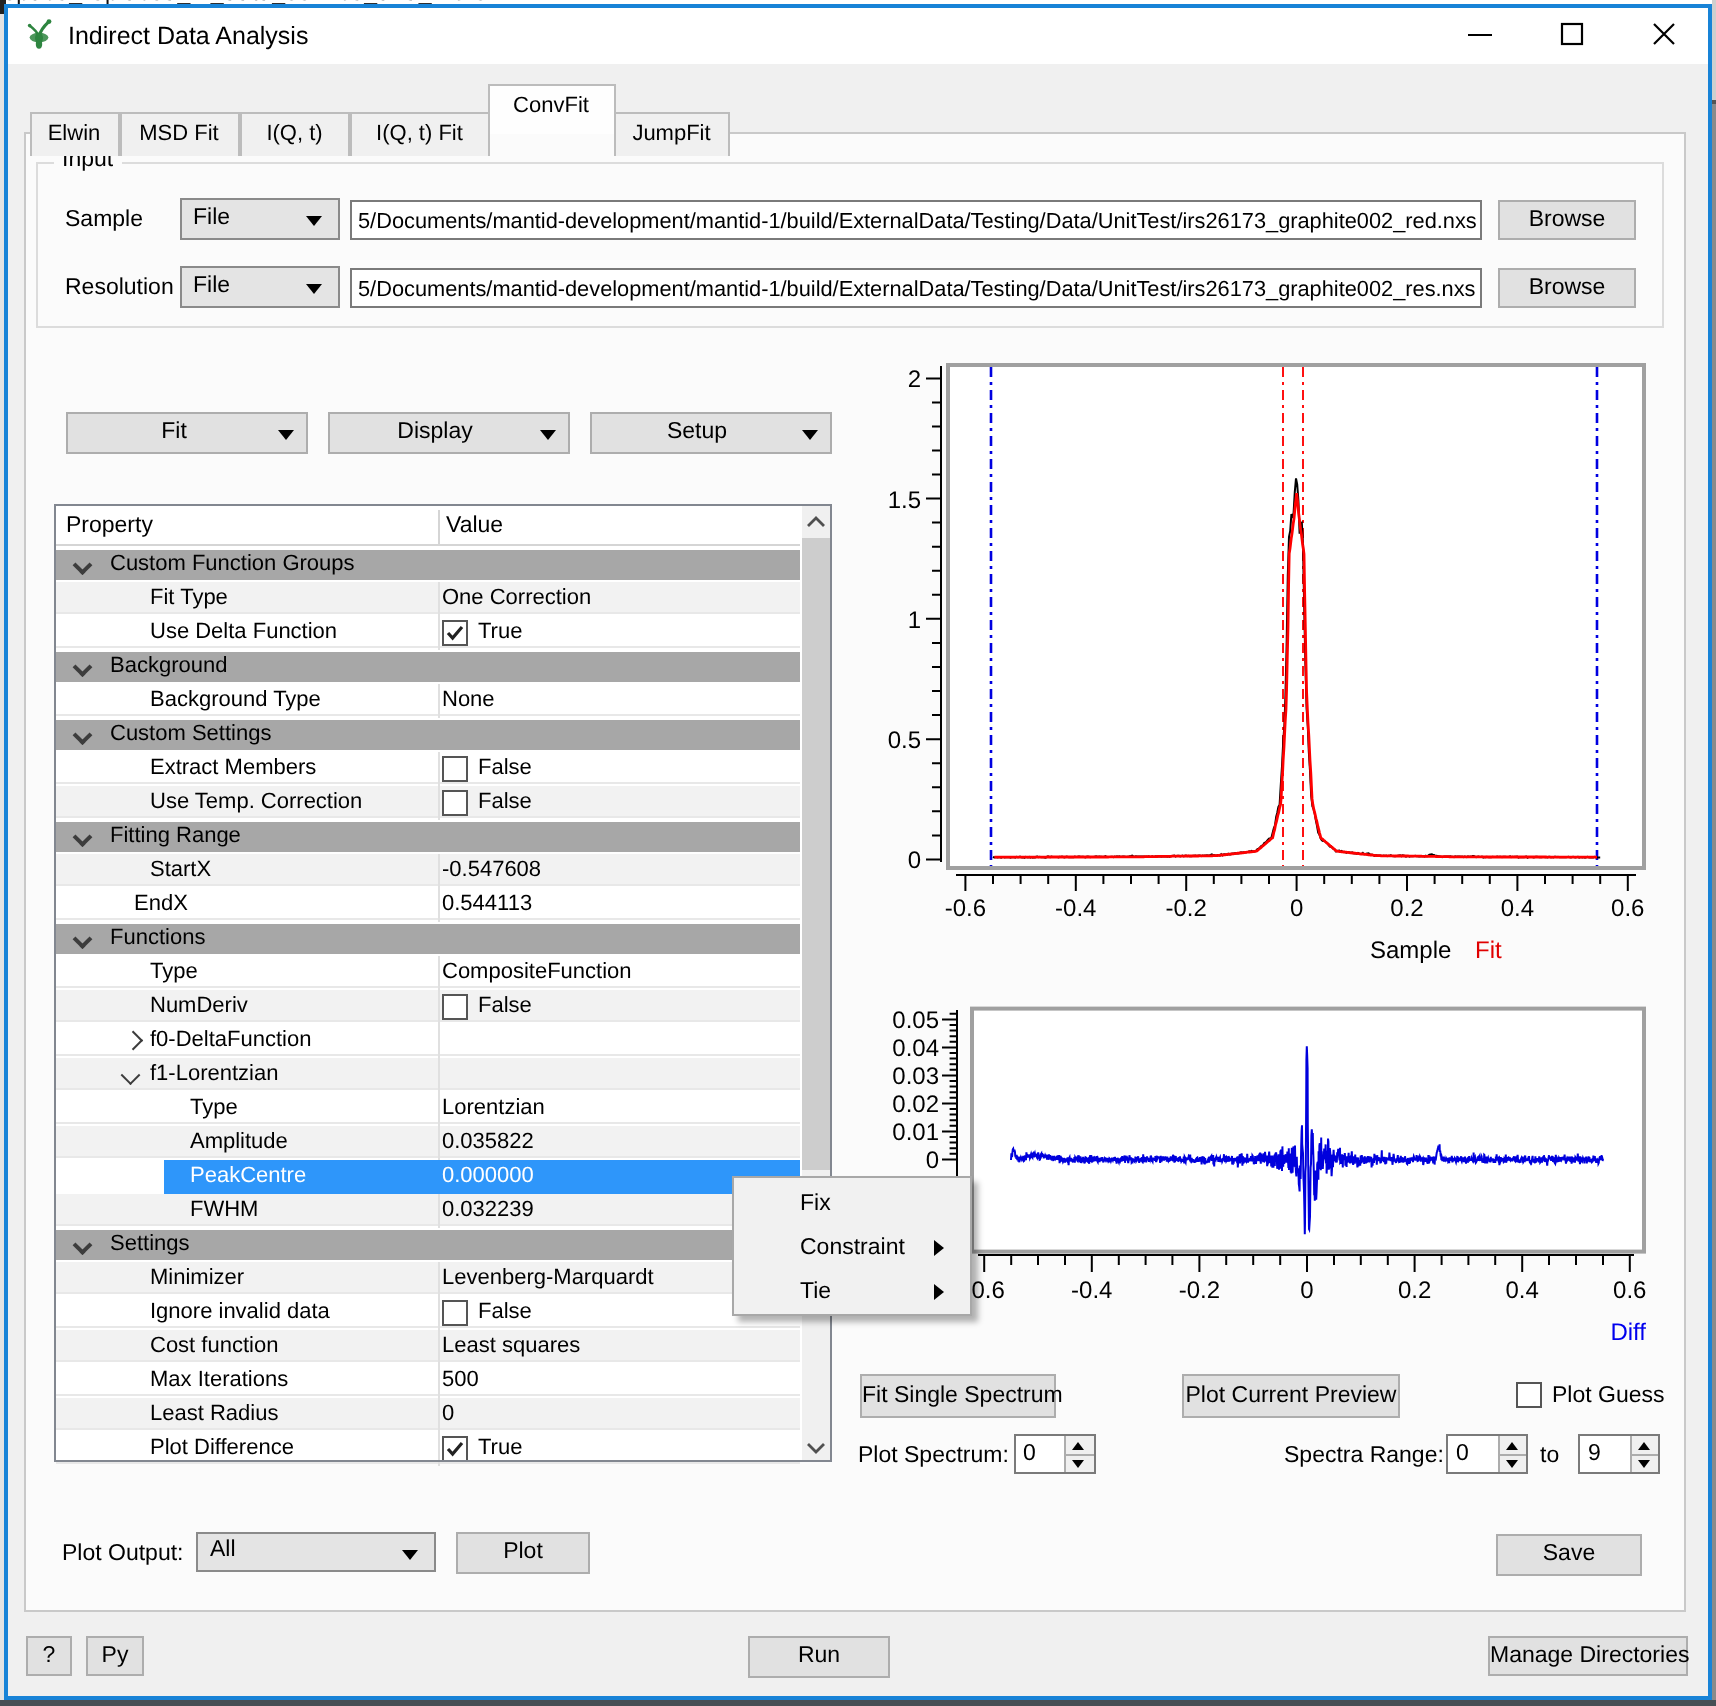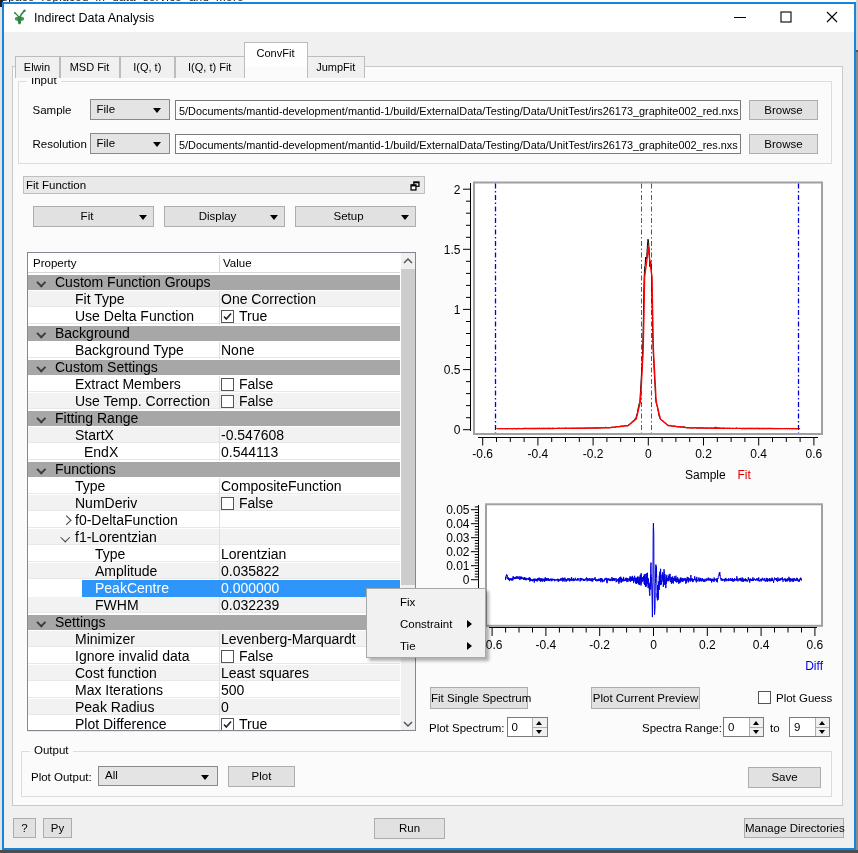--- a/index.html
+++ b/index.html
@@ -12,21 +12,21 @@
 .lbl { position:absolute; font-size:11.5px; color:#000; white-space:nowrap; }
 .fld { position:absolute; background:#fff; border:1px solid #7a7a7a; overflow:hidden;
   font-size:10.9px; white-space:nowrap; color:#000; }
 .combo { position:absolute; background:#e4e4e4; border:1px solid #8a8a8a; font-size:11.5px; color:#000; }
 .carr { position:absolute; width:0; height:0; border-left:4.5px solid transparent;
   border-right:4.5px solid transparent; border-top:5px solid #000; }
 .tab { position:absolute; top:56px; height:22px; background:#f0f0f0; border:1px solid #bcbcbc;
   border-bottom:none; font-size:11px; text-align:center; line-height:21px; color:#000; z-index:2; }
 .tab.sel { top:41.5px; height:25.5px; background:#fefefe; z-index:3; }
 .trow { position:absolute; left:28px; width:371.5px; }
-.tlab { position:absolute; font-size:14px; line-height:17px; white-space:nowrap; color:#000; z-index:2; }
+.tlab { position:absolute; font-size:11px; line-height:17px; white-space:nowrap; color:#000; z-index:2; }
 .chev { position:absolute; width:6.5px; height:6.5px; border:solid #3c3c3c; border-width:0 2.2px 2.2px 0; z-index:2; }
 .cd { transform:rotate(45deg); }
 .cr { transform:rotate(-45deg); }
 .cbx { position:absolute; width:13px; height:13px; background:#fff; border:1px solid #555; z-index:2; }
 .spin { position:absolute; width:41px; height:19.5px; background:#fff; border:1px solid #7a7a7a; }
 .spin .v { position:absolute; left:4px; top:2.5px; font-size:11.5px; }
 .spin .bu { position:absolute; right:0; top:0; width:14.5px; height:9px; background:#f0f0f0;
   border-left:1px solid #adadad; }
 .spin .bd { position:absolute; right:0; bottom:0; width:14.5px; height:8.5px; background:#f0f0f0;
   border-left:1px solid #adadad; border-top:1px solid #adadad; }
@@ -93,29 +93,20 @@
       <div class="lbl" style="left:32.5px;top:138px;">Resolution</div>
       <div class="combo" style="left:89.5px;top:133px;width:80px;height:20.5px;">
           <span style="position:absolute;left:6px;top:2.5px;">File</span>
           <div class="carr" style="right:8px;top:8px;"></div>
         </div>
       <div class="fld" style="left:175px;top:134px;width:566px;height:20px;">
           <span style="position:absolute;left:3px;top:3.5px;">5/Documents/mantid-development/mantid-1/build/ExternalData/Testing/Data/UnitTest/irs26173_graphite002_res.nxs</span>
         </div>
       <div class="btn" style="left:749px;top:134px;width:69px;height:20px;line-height:18px;">Browse</div>
 
-      <div class="abs" style="left:22.5px;top:175.5px;width:402px;height:18px;background:#e9e9e9;border:1px solid #c0c0c0;">
-        <div class="lbl" style="left:2.5px;top:2px;">Fit Function</div>
-        <svg class="abs" style="right:4px;top:4px;" width="10" height="10" viewBox="0 0 10 10">
-          <rect x="3.2" y="0.3" width="6.4" height="5.6" fill="#000"></rect>
-          <rect x="4.5" y="2.3" width="3.8" height="2.4" fill="#fff"></rect>
-          <rect x="0.4" y="3.2" width="6.2" height="6.4" fill="#000"></rect>
-          <rect x="1.7" y="5.4" width="3.6" height="2.9" fill="#fff"></rect>
-        </svg>
-      </div>
       <div class="btn" style="left:33px;top:205.5px;width:121px;height:21px;line-height:19px;padding-right:13px;">Fit<div class="carr" style="right:6px;top:8px;"></div></div>
       <div class="btn" style="left:163.5px;top:205.5px;width:121px;height:21px;line-height:19px;padding-right:13px;">Display<div class="carr" style="right:6px;top:8px;"></div></div>
       <div class="btn" style="left:294.5px;top:205.5px;width:121px;height:21px;line-height:19px;padding-right:13px;">Setup<div class="carr" style="right:6px;top:8px;"></div></div>
 
       <div class="abs" style="left:27px;top:252px;width:389px;height:479px;background:#fff;border:1px solid #828790;"></div>
       <div class="abs" style="left:28px;top:253px;width:371.5px;height:20px;background:#fff;border-bottom:1px solid #d5d5d5;"></div>
       <div class="abs" style="left:218.5px;top:255px;width:1px;height:17px;background:#d5d5d5;"></div>
       <div class="lbl" style="left:33px;top:257px;">Property</div>
       <div class="lbl" style="left:223px;top:257px;">Value</div>
       <div class="trow" style="top:275px;height:15px;background:#a7a7a7;"></div>
@@ -155,21 +146,21 @@
 <div class="cbx" style="left:220.5px;top:394.5px;"></div>
 <div class="tlab" style="left:239px;top:393px;">False</div>
 <div class="trow" style="top:411px;height:15px;background:#a7a7a7;"></div>
 <div class="chev cd" style="left:38px;top:415px;"></div>
 <div class="tlab" style="left:55px;top:410px;color:#000;">Fitting Range</div>
 <div class="trow" style="top:427px;height:16px;background:#f2f2f2;border-bottom:1px solid #e8e8e8;"></div>
 <div class="tlab" style="left:75px;top:427px;color:#000;">StartX</div>
 <div style="position:absolute;left:218.5px;top:427px;width:1px;height:17px;background:#e0e0e0;z-index:2;"></div>
 <div class="tlab" style="left:221px;top:427px;color:#000;">-0.547608</div>
 <div class="trow" style="top:444px;height:16px;background:#ffffff;border-bottom:1px solid #e8e8e8;"></div>
-<div class="tlab" style="left:84px;top:444px;color:#000;">EndX</div>
+<div class="tlab" style="left:67px;top:444px;color:#000;">EndX</div>
 <div style="position:absolute;left:218.5px;top:444px;width:1px;height:17px;background:#e0e0e0;z-index:2;"></div>
 <div class="tlab" style="left:221px;top:444px;color:#000;">0.544113</div>
 <div class="trow" style="top:462px;height:15px;background:#a7a7a7;"></div>
 <div class="chev cd" style="left:38px;top:466px;"></div>
 <div class="tlab" style="left:55px;top:461px;color:#000;">Functions</div>
 <div class="trow" style="top:478px;height:16px;background:#ffffff;border-bottom:1px solid #e8e8e8;"></div>
 <div class="tlab" style="left:75px;top:478px;color:#000;">Type</div>
 <div style="position:absolute;left:218.5px;top:478px;width:1px;height:17px;background:#e0e0e0;z-index:2;"></div>
 <div class="tlab" style="left:221px;top:478px;color:#000;">CompositeFunction</div>
 <div class="trow" style="top:495px;height:16px;background:#f2f2f2;border-bottom:1px solid #e8e8e8;"></div>
@@ -215,21 +206,21 @@
 <div class="tlab" style="left:239px;top:648px;">False</div>
 <div class="trow" style="top:665px;height:16px;background:#f2f2f2;border-bottom:1px solid #e8e8e8;"></div>
 <div class="tlab" style="left:75px;top:665px;color:#000;">Cost function</div>
 <div style="position:absolute;left:218.5px;top:665px;width:1px;height:17px;background:#e0e0e0;z-index:2;"></div>
 <div class="tlab" style="left:221px;top:665px;color:#000;">Least squares</div>
 <div class="trow" style="top:682px;height:16px;background:#ffffff;border-bottom:1px solid #e8e8e8;"></div>
 <div class="tlab" style="left:75px;top:682px;color:#000;">Max Iterations</div>
 <div style="position:absolute;left:218.5px;top:682px;width:1px;height:17px;background:#e0e0e0;z-index:2;"></div>
 <div class="tlab" style="left:221px;top:682px;color:#000;">500</div>
 <div class="trow" style="top:699px;height:16px;background:#f2f2f2;border-bottom:1px solid #e8e8e8;"></div>
-<div class="tlab" style="left:75px;top:699px;color:#000;">Peak Radius</div>
+<div class="tlab" style="left:75px;top:699px;color:#000;">Least Radius</div>
 <div style="position:absolute;left:218.5px;top:699px;width:1px;height:17px;background:#e0e0e0;z-index:2;"></div>
 <div class="tlab" style="left:221px;top:699px;color:#000;">0</div>
 <div class="trow" style="top:716px;height:16px;background:#ffffff;border-bottom:1px solid #e8e8e8;"></div>
 <div class="tlab" style="left:75px;top:716px;color:#000;">Plot Difference</div>
 <div style="position:absolute;left:218.5px;top:716px;width:1px;height:17px;background:#e0e0e0;z-index:2;"></div>
 <div class="cbx" style="left:220.5px;top:717.5px;">
           <svg width="11" height="11" viewBox="0 0 11 11" style="position:absolute;left:0.5px;top:0.5px;">
             <path d="M2 5.5 L4.3 8 L9 2.5" fill="none" stroke="#222" stroke-width="1.6"></path>
           </svg>
         </div>
@@ -334,23 +325,20 @@
       <div class="spin" style="left:789px;top:717px;">
           <span class="v">9</span>
           <div class="bu">
             <div class="sarr-u"></div>
           </div>
           <div class="bd">
             <div class="sarr-d"></div>
           </div>
         </div>
 
-      <div class="gbox" style="left:21px;top:751px;width:811px;height:46px;">
-          <div class="glab">Output</div>
-        </div>
       <div class="lbl" style="left:31px;top:771px;">Plot Output:</div>
       <div class="combo" style="left:98px;top:766px;width:120px;height:20px;">
           <span style="position:absolute;left:6px;top:2px;">All</span>
           <div class="carr" style="right:8px;top:7.5px;"></div>
         </div>
       <div class="btn" style="left:228px;top:766px;width:67px;height:21px;line-height:19px;">Plot</div>
       <div class="btn" style="left:748px;top:767px;width:73px;height:21px;line-height:19px;">Save</div>
 
       <div class="btn" style="left:13px;top:818px;width:23px;height:20px;line-height:18px;">?</div>
       <div class="btn" style="left:43px;top:818px;width:29px;height:20px;line-height:18px;">Py</div>

